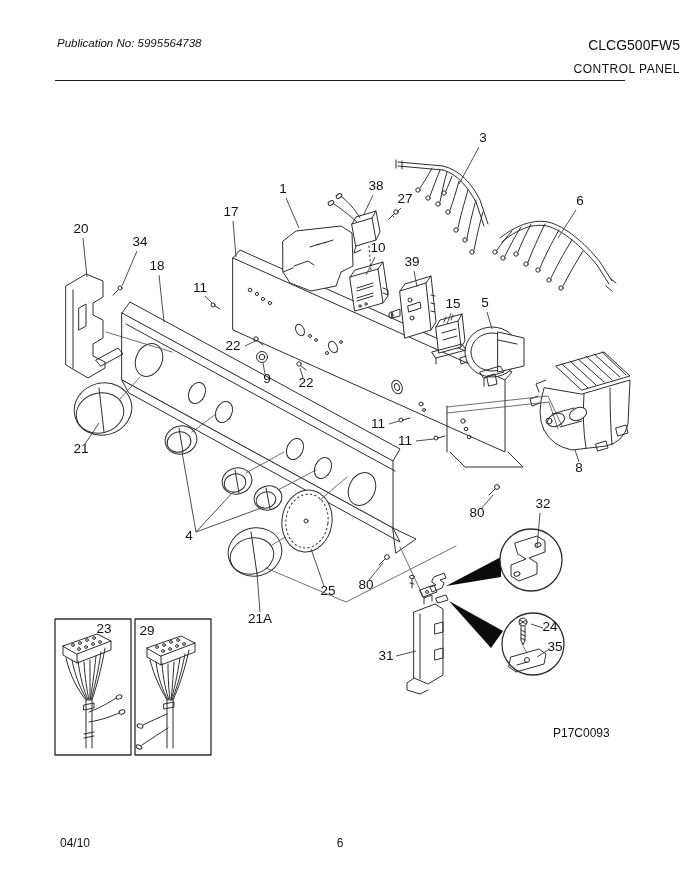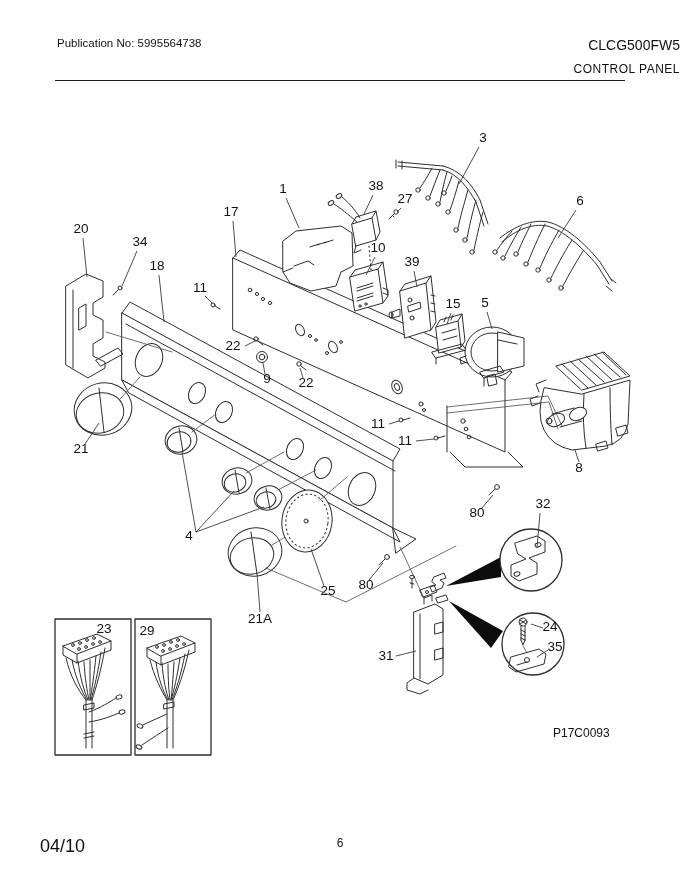--- a/index.html
+++ b/index.html
@@ -1,22 +1,22 @@
 <!DOCTYPE html>
 <html><head>
 <meta charset="utf-8">
 <style>
   html,body{margin:0;padding:0;background:#ffffff;}
   body{width:680px;height:880px;position:relative;font-family:"Liberation Sans",sans-serif;color:#111;}
-  .hdr-pub{position:absolute;left:57px;top:37px;font-size:11.5px;}
+  .hdr-pub{position:absolute;left:57px;top:37px;font-size:11.5px;font-style:italic;}
   .hdr-model{position:absolute;left:0;top:37px;width:680px;text-align:right;font-size:14px;}
   .hdr-title{position:absolute;left:0;top:62px;width:680px;text-align:right;font-size:12px;letter-spacing:.5px;}
   .hdr-rule{position:absolute;left:55px;top:80px;width:570px;height:0;border-top:1.3px solid #1a1a1a;}
   .drawing-code{position:absolute;left:553px;top:726px;font-size:12px;}
-  .ftr-date{position:absolute;left:40px;top:836px;font-size:18px;}
+  .ftr-date{position:absolute;left:60px;top:836px;font-size:12px;}
   .ftr-page{position:absolute;left:0;top:836px;width:680px;text-align:center;font-size:12px;}
   svg{position:absolute;left:0;top:0;}
   .art{stroke:#2e2e2e;stroke-width:1;fill:none;stroke-linejoin:round;stroke-linecap:round;}
   .wfill{fill:#ffffff;}
   .thin{stroke-width:.8;stroke:#4a4a4a;}
   .leader{stroke:#3a3a3a;stroke-width:.9;}
   .callout{font-family:"Liberation Sans",sans-serif;font-size:13.5px;fill:#111;text-anchor:middle;}
   .blk{fill:#0c0c0c;stroke:none;}
   .dot{stroke-dasharray:1.5,3;}
 </style>

